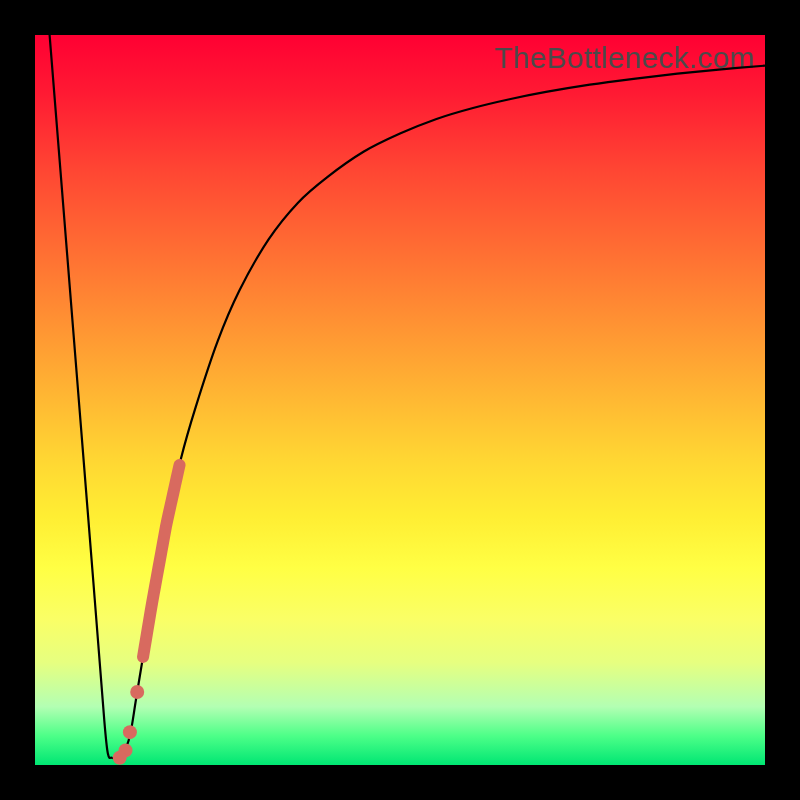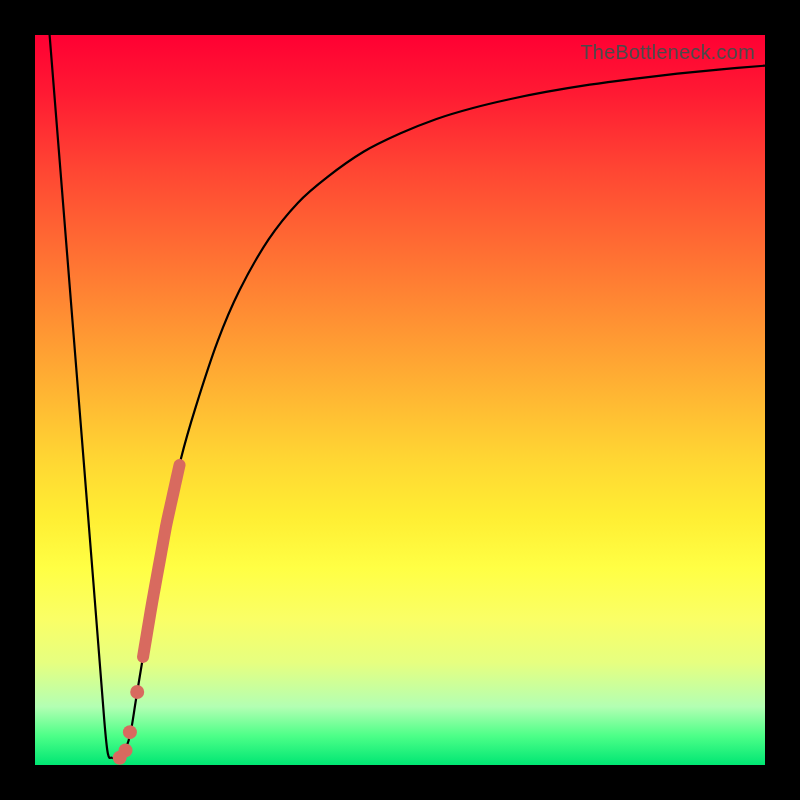--- a/index.html
+++ b/index.html
@@ -37,21 +37,21 @@
       #b3ffb3 92%,
       #4dff88 96%,
       #00e673 100%
     );
   }
   .watermark {
     position: absolute;
     top: 6px;
     right: 10px;
     color: #4a4a4a;
-    font-size: 20px;
+    font-size: 30px;
     font-weight: 500;
     letter-spacing: 0.2px;
     user-select: none;
   }
   svg.curve {
     position: absolute;
     left: 0;
     top: 0;
     width: 730px;
     height: 730px;

